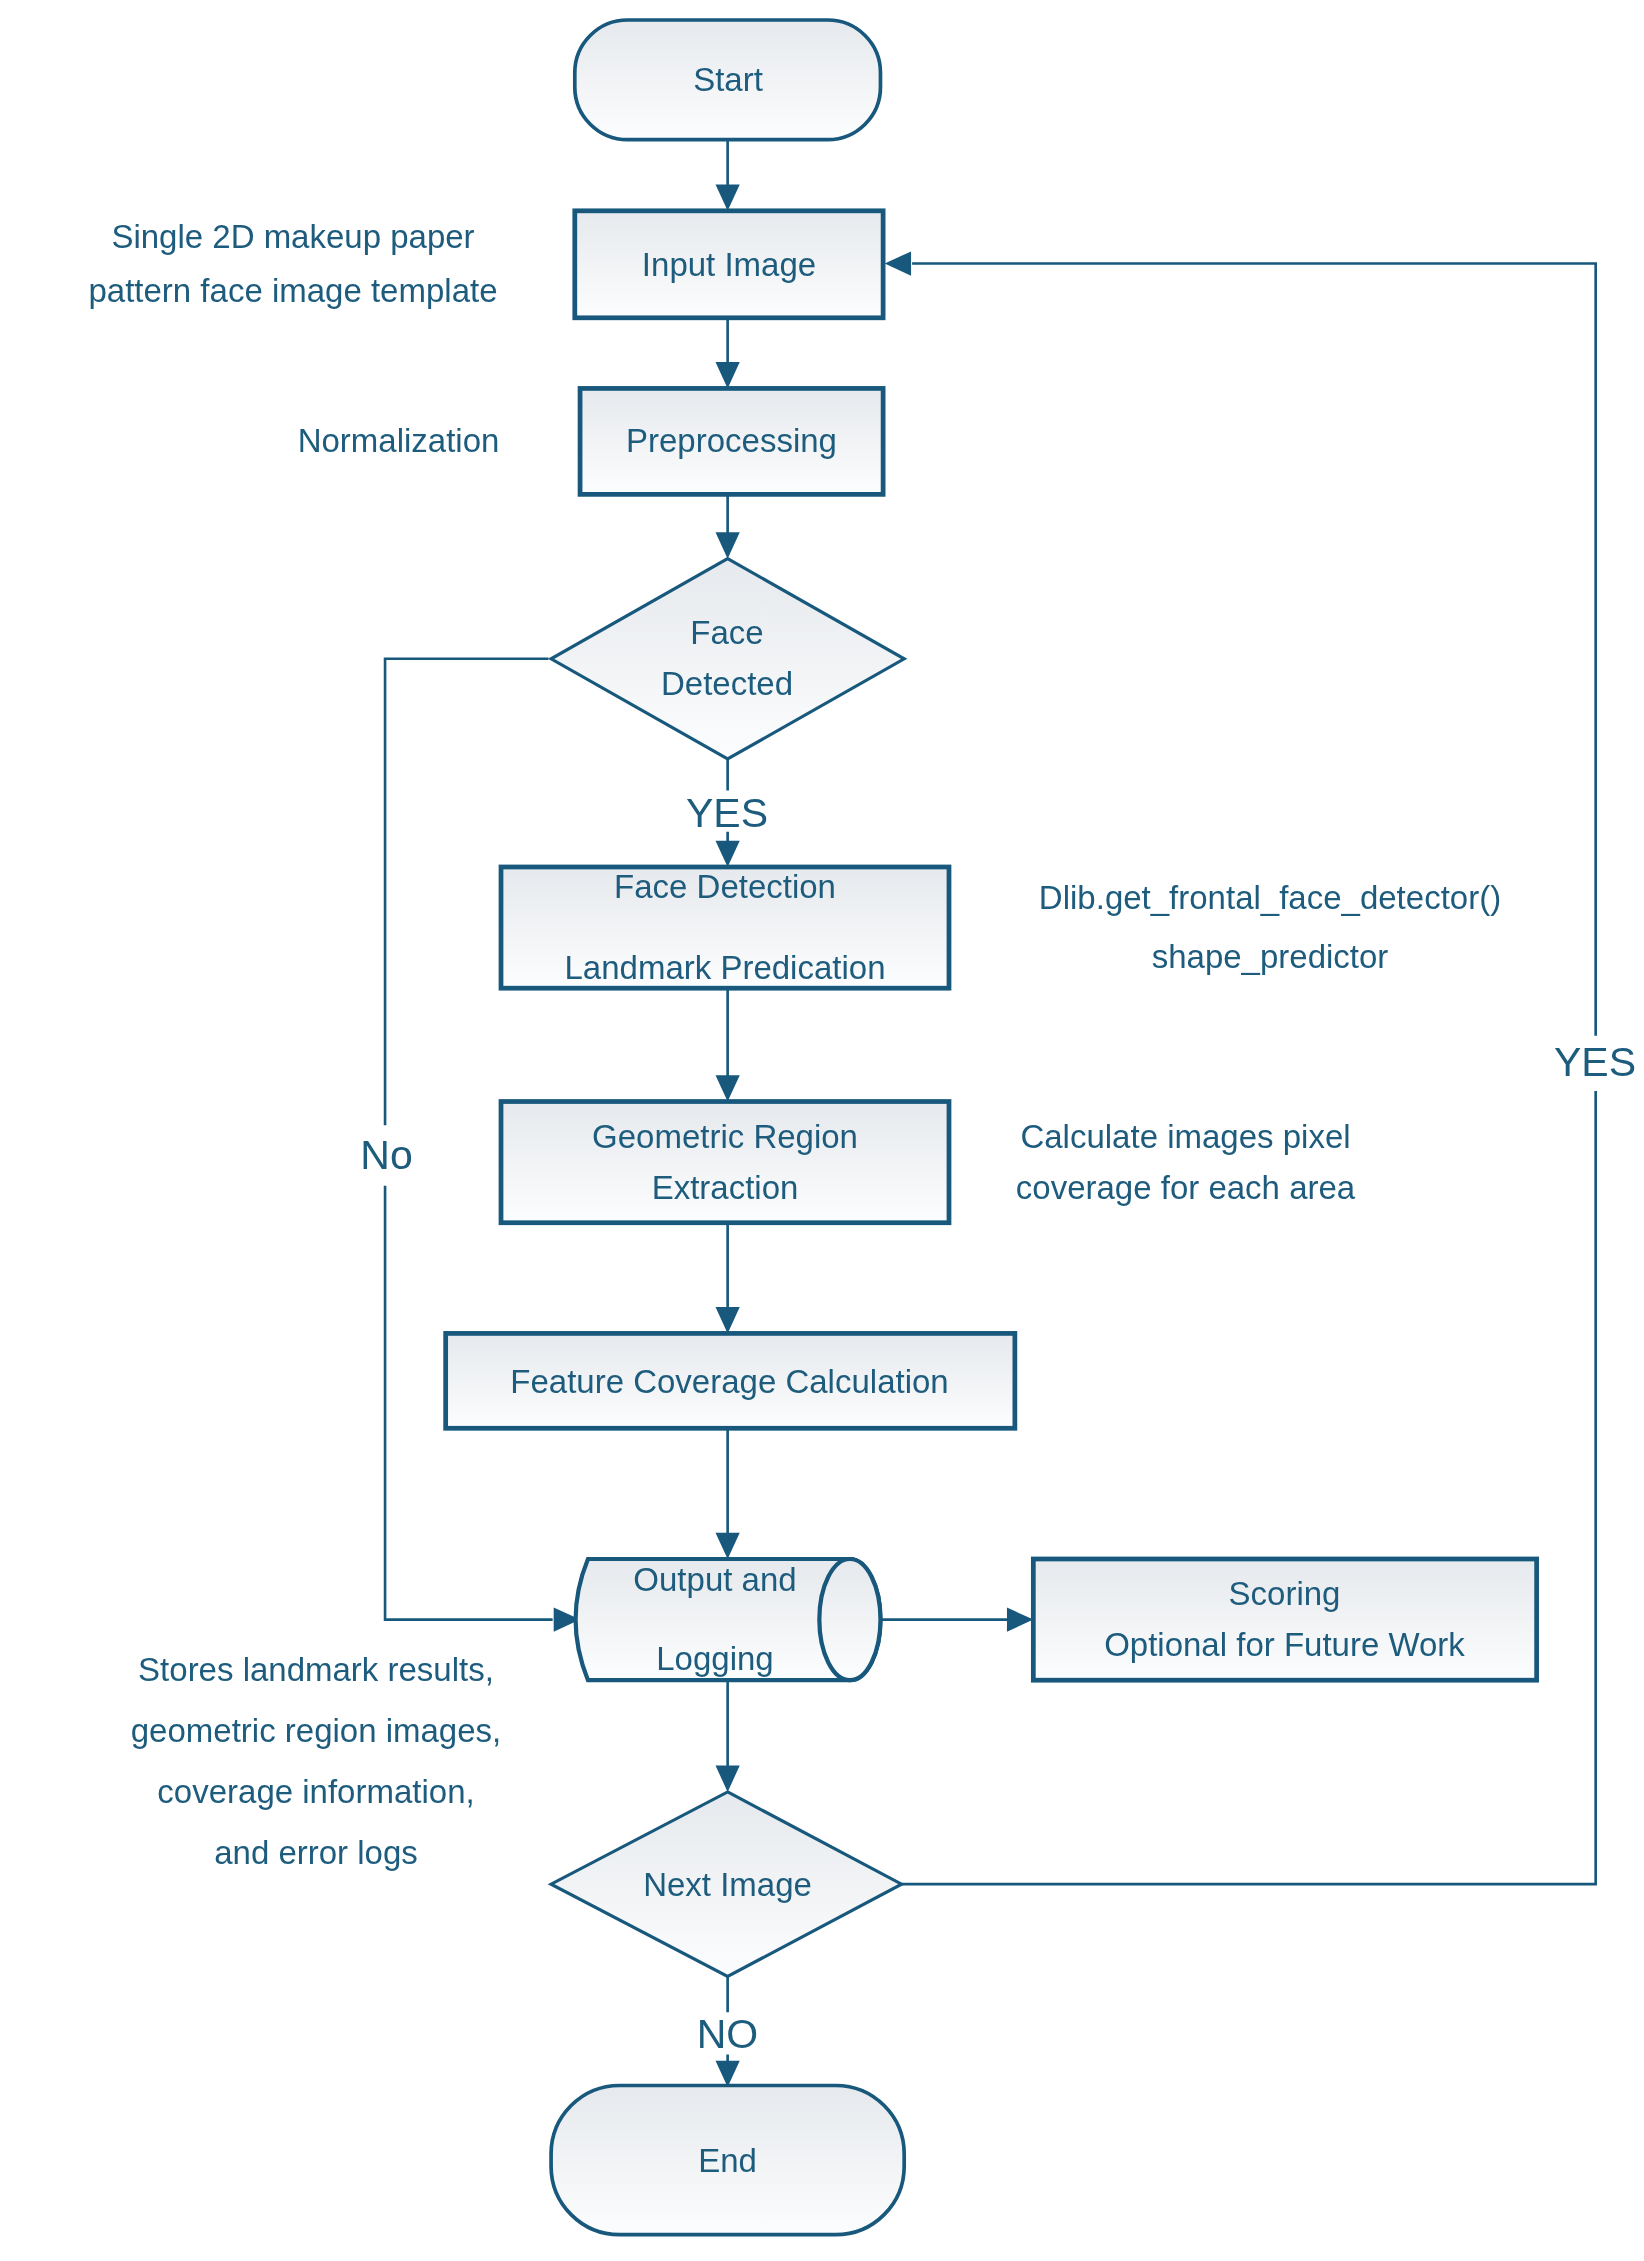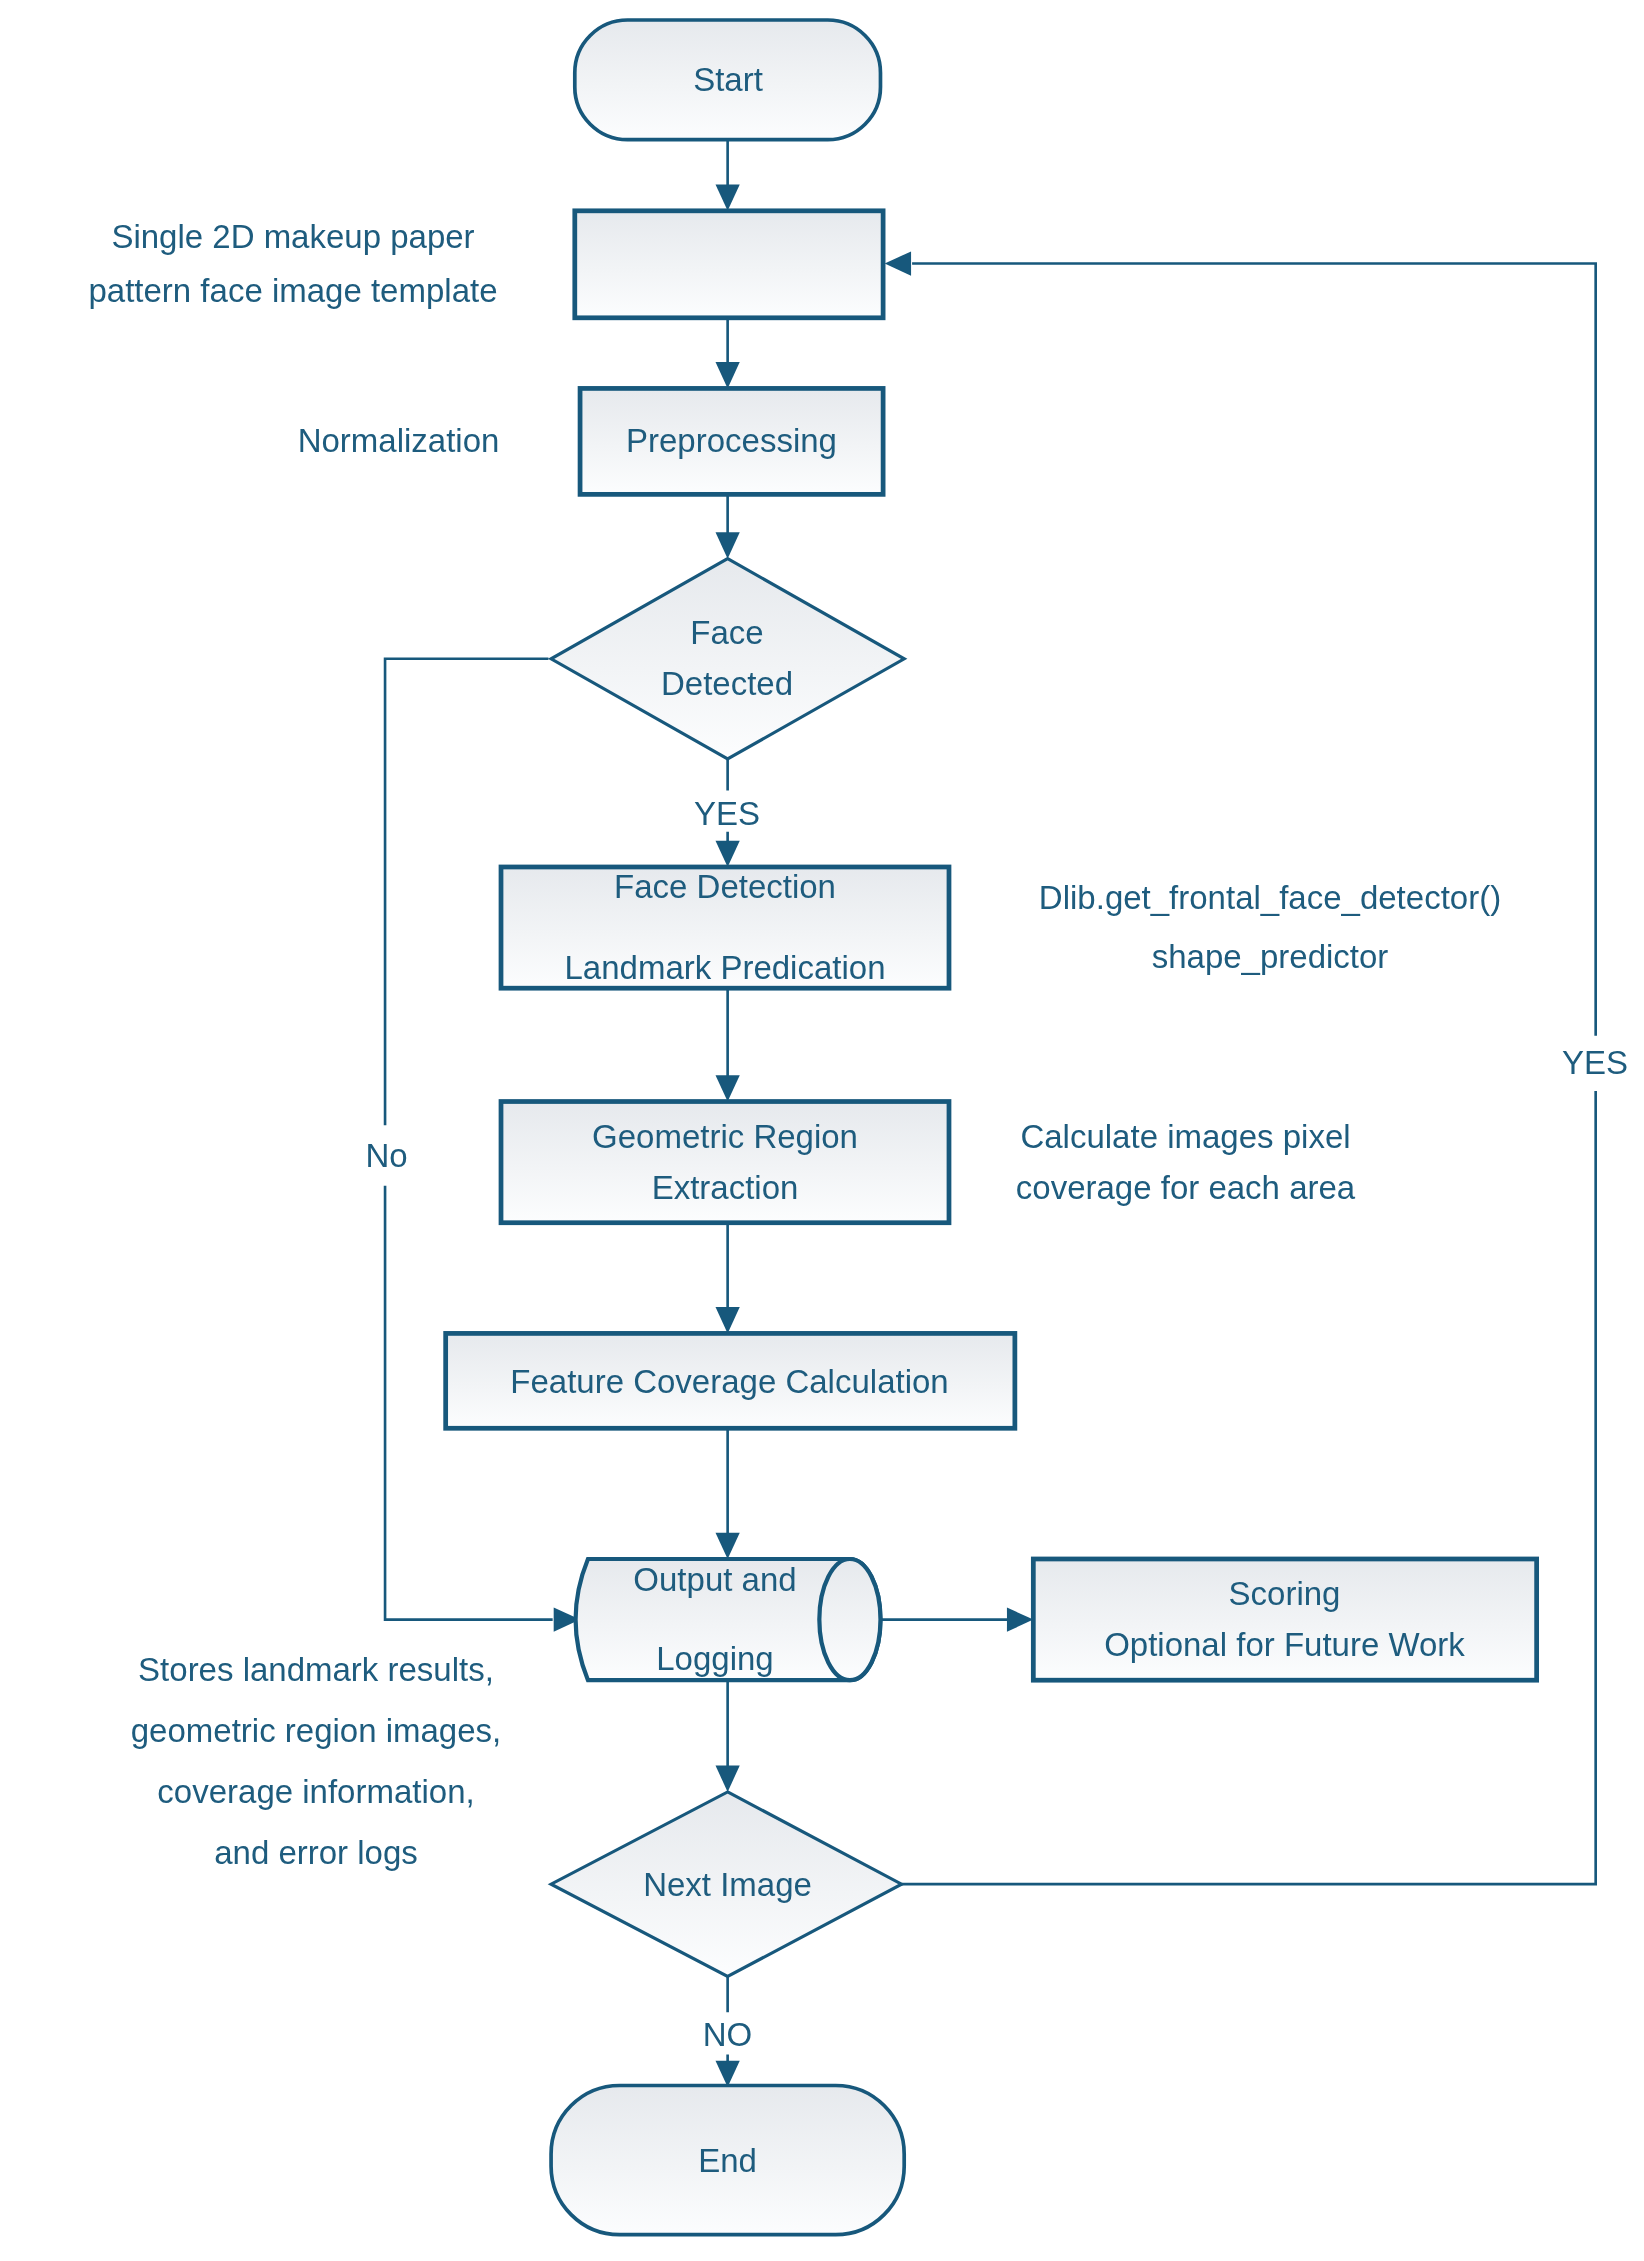--- a/index.html
+++ b/index.html
@@ -29,21 +29,21 @@
   .label{
     position:absolute;display:flex;flex-direction:column;
     align-items:center;justify-content:center;
     color:var(--text);font-size:33px;text-align:center;
     white-space:nowrap;
   }
   .label .line{height:51px;display:flex;align-items:center;justify-content:center;text-align:center;}
   .note{color:var(--text);}
   .note-wide .line{height:54px;}
   .storage .line{height:61px;}
-  .edge-label{font-size:33px;}
+  .edge-label{font-size:41px;}
 </style>
 </head>
 <body>
 
 <div id="canvas">
 
   <svg id="shapes" width="1645" height="2261" viewBox="0 0 3120 4290">
     <defs>
       <linearGradient id="nodefill" x1="0" y1="0" x2="0" y2="1">
         <stop offset="0" stop-color="#e6e9ed"></stop>
@@ -97,20 +97,21 @@
     <rect class="shape box" x="845" y="2530" width="1080" height="180"></rect>
     <path class="shape cyl" d="M1115,2958 H1612 A58,115 0 0 1 1612,3188 H1115 Q1068,3073 1115,2958 Z"></path>
     <ellipse class="shape cyl" cx="1612" cy="3073" rx="58" ry="115" stroke-width="6"></ellipse>
     <rect class="shape box" x="1960" y="2958" width="955" height="230"></rect>
     <polygon class="shape diamond" points="1380,3400 1710,3575 1380,3750 1045,3575"></polygon>
     <rect class="shape stadium" x="1045" y="3957" width="670" height="283" rx="130" ry="130"></rect>
   </svg>
 
   <div class="label" style="left:575px;top:20px;width:306px;height:120px;">Start</div>
 
+  <div class="label" style="left:575px;top:211px;width:308px;height:107px;">Input Image</div>
 
   <div class="label" style="left:580px;top:388px;width:303px;height:106px;">Preprocessing</div>
 
   <div class="label" style="left:577px;top:581px;width:300px;height:155px;">
     <div class="line">Face</div>
     <div class="line">Detected</div>
   </div>
 
   <div class="label" style="left:501px;top:867px;width:448px;height:121px;gap:42px;">
     <div class="line">Face Detection</div>

